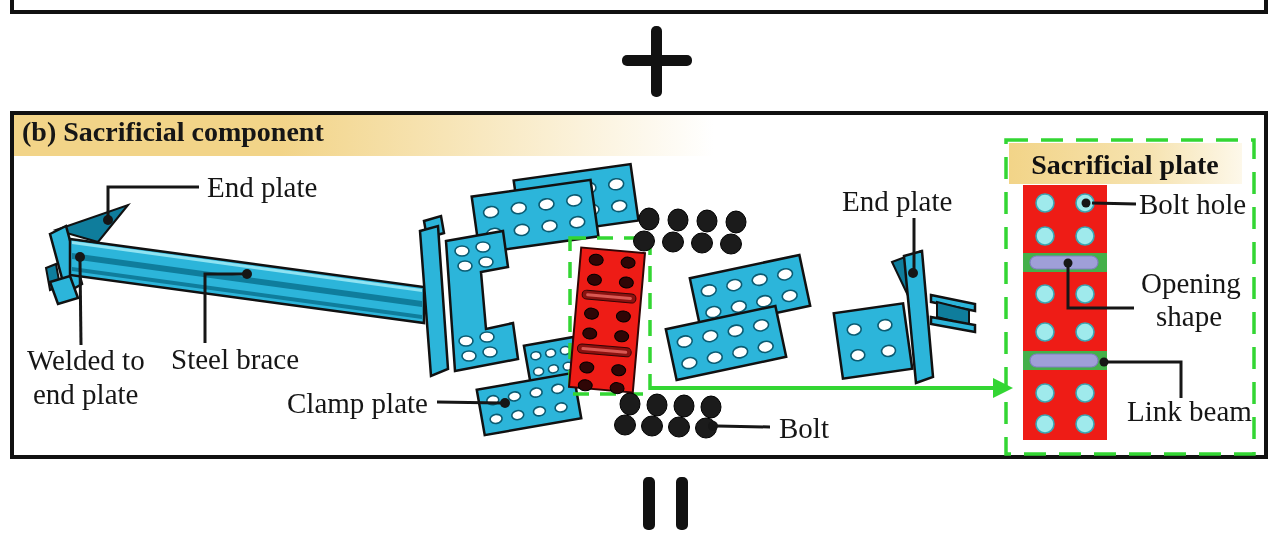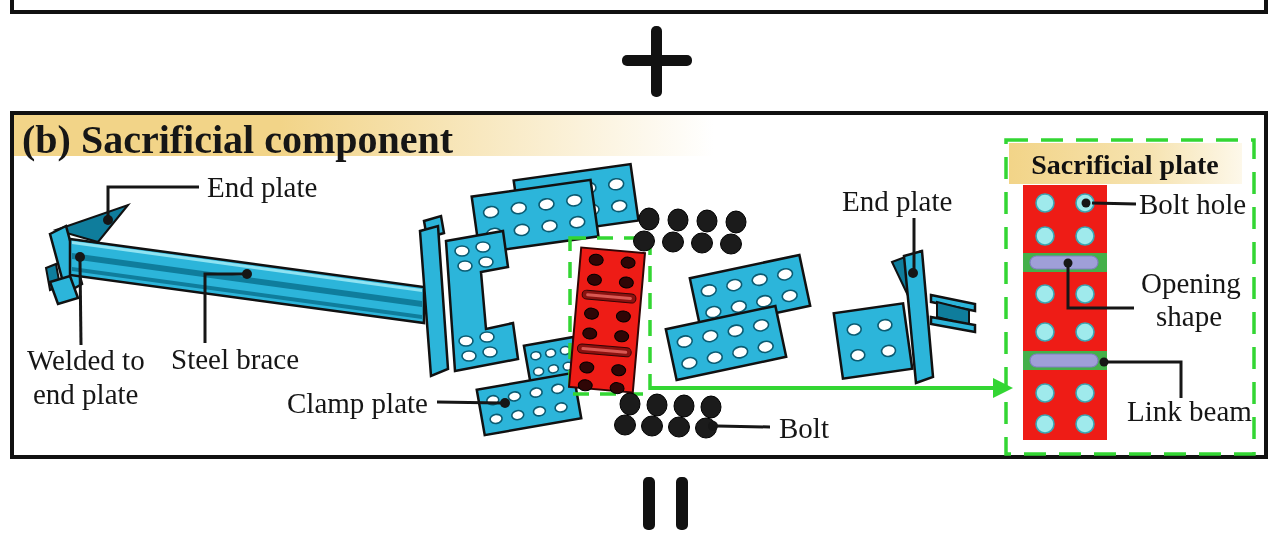--- a/index.html
+++ b/index.html
@@ -3,21 +3,21 @@
 <meta charset="utf-8">
 <style>
   html,body{margin:0;padding:0;background:#fff;}
   body{width:1280px;height:545px;position:relative;overflow:hidden;
        font-family:"Liberation Serif","DejaVu Serif",serif;color:var(--ink);}
   .panel{position:absolute;background:#fff;border:4px solid #111;box-sizing:border-box;}
   #top-panel{left:10px;top:-36px;width:1258px;height:50px;}
   #panel-b{left:10px;top:111px;width:1258px;height:348px;}
   #panel-b-header{position:absolute;left:0;top:0;width:700px;height:41px;
       background:linear-gradient(90deg,var(--tan) 0%,var(--tan) 38%,rgba(242,212,136,.45) 72%,rgba(255,255,255,0) 100%);}
-  #panel-b-title{position:absolute;left:8px;top:1px;font-size:40px;font-weight:bold;white-space:nowrap;}
+  #panel-b-title{position:absolute;left:8px;top:1px;font-size:28px;font-weight:bold;white-space:nowrap;}
   
   .opbar{position:absolute;background:#111;border-radius:5px;}
   
   svg{position:absolute;left:0;top:0;}
   .steel{fill:var(--steel);stroke:#111;stroke-width:2.5;}
   .steel-nd{fill:var(--steel-dark);stroke:#111;stroke-width:2;}
   .strip-l{fill:var(--steel-light);stroke:none;}
   .strip-d{fill:var(--steel-dark);stroke:none;}
   .hole-w{fill:#ffffff;stroke:#0b5b72;stroke-width:1.6;}
   .redp{fill:var(--red);stroke:#310505;stroke-width:2;}

